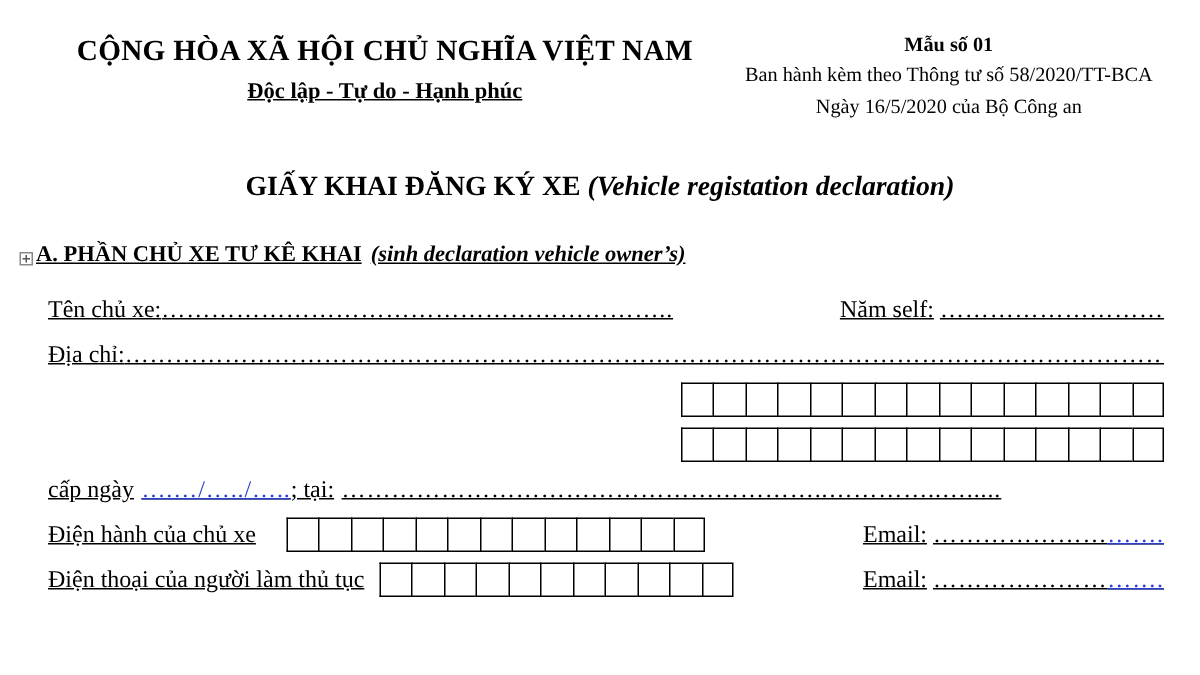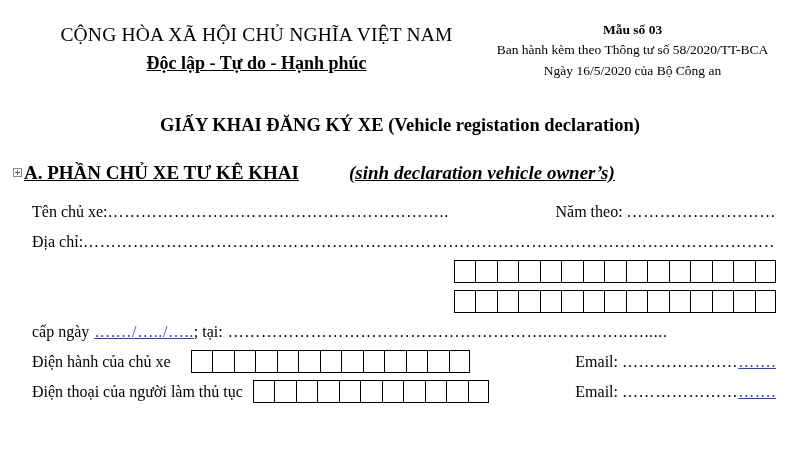--- a/index.html
+++ b/index.html
@@ -28,26 +28,26 @@
     align-items: flex-start;
     justify-content: space-between;
   }
   .header-left {
     width: 470px;
     text-align: center;
     padding-top: 10px;
   }
   .nation-title {
     font-size: 19.5px;
-    font-weight: normal;
+    font-weight: bold;
     letter-spacing: 0.2px;
     white-space: nowrap;
   }
   .nation-motto {
-    font-size: 18px;
+    font-size: 15px;
     font-weight: bold;
     text-decoration: underline;
     margin-top: 7px;
     display: inline-block;
   }
   .header-right {
     width: 290px;
     text-align: center;
     font-size: 13.5px;
     line-height: 1.5;
@@ -58,30 +58,30 @@
     font-size: 13.5px;
   }
   
   .doc-title {
     text-align: center;
     margin-top: 34px;
     font-size: 18.5px;
     font-weight: bold;
   }
   .doc-title .en {
+    font-style: italic;
   }
   
   .section-a {
     margin-top: 26px;
-    font-size: 19px;
+    font-size: 15px;
     font-weight: bold;
     display: flex;
     align-items: center;
     position: relative;
-    gap: 44px;
   }
   .outline-toggle {
     position: absolute;
     left: -11px;
     top: 6px;
     width: 9px;
     height: 9px;
     border: 1px solid #8a8a8a;
     box-sizing: border-box;
     display: block;
@@ -112,20 +112,21 @@
     font-style: italic;
     text-decoration: underline;
     margin-left: 6px;
     white-space: nowrap;
   }
   
   .form-body {
     margin-top: 13px;
     font-size: 16px;
     line-height: 1;
+    text-decoration: underline;
   }
   .row {
     display: flex;
     align-items: center;
     height: 30px;
     white-space: nowrap;
   }
   .lbl {
     padding-left: 8px;
   }
@@ -168,42 +169,42 @@
 <body>
 
 <div class="page">
 
   <div class="header">
     <div class="header-left">
       <div class="nation-title">CỘNG HÒA XÃ HỘI CHỦ NGHĨA VIỆT NAM</div>
       <div class="nation-motto">Độc lập - Tự do - Hạnh phúc</div>
     </div>
     <div class="header-right">
-      <div class="form-no">Mẫu số 03</div>
+      <div class="form-no">Mẫu số 01</div>
       <div>Ban hành kèm theo Thông tư số 58/2020/TT-BCA</div>
       <div>Ngày 16/5/2020 của Bộ Công an</div>
     </div>
   </div>
 
   <div class="doc-title">
     <span>GIẤY KHAI ĐĂNG KÝ XE </span><span class="en">(Vehicle registation declaration)</span>
   </div>
 
   <div class="section-a">
     <span class="outline-toggle"></span>
     <span class="vi">A. PHẦN CHỦ XE TƯ KÊ KHAI</span>
     <span class="en">(sinh declaration vehicle owner’s)</span>
   </div>
 
   <div class="form-body">
 
     <div class="row">
       <span class="lbl">Tên chủ xe:</span>
       <span class="dots">……………………………………………………..</span>
-      <span class="nowrap">Năm theo:</span>
+      <span class="nowrap">Năm self:</span>
       <span class="dots fixed" style="padding-left:4px">………………………</span>
     </div>
 
     <div class="row">
       <span class="lbl">Địa chỉ:</span>
       <span class="dots">………………………………………………………………………………………………………………</span>
     </div>
 
     <div class="row">
       <span class="grow"></span>

